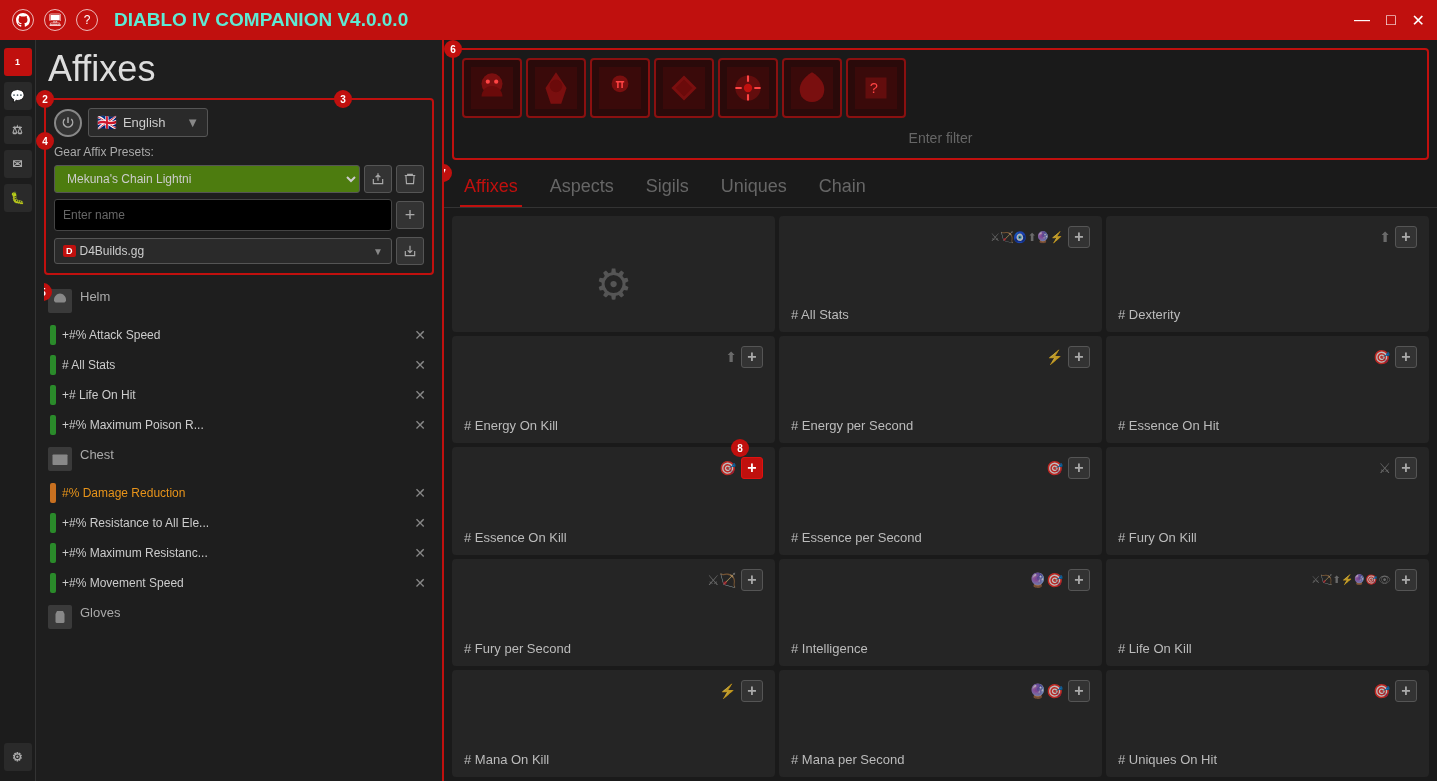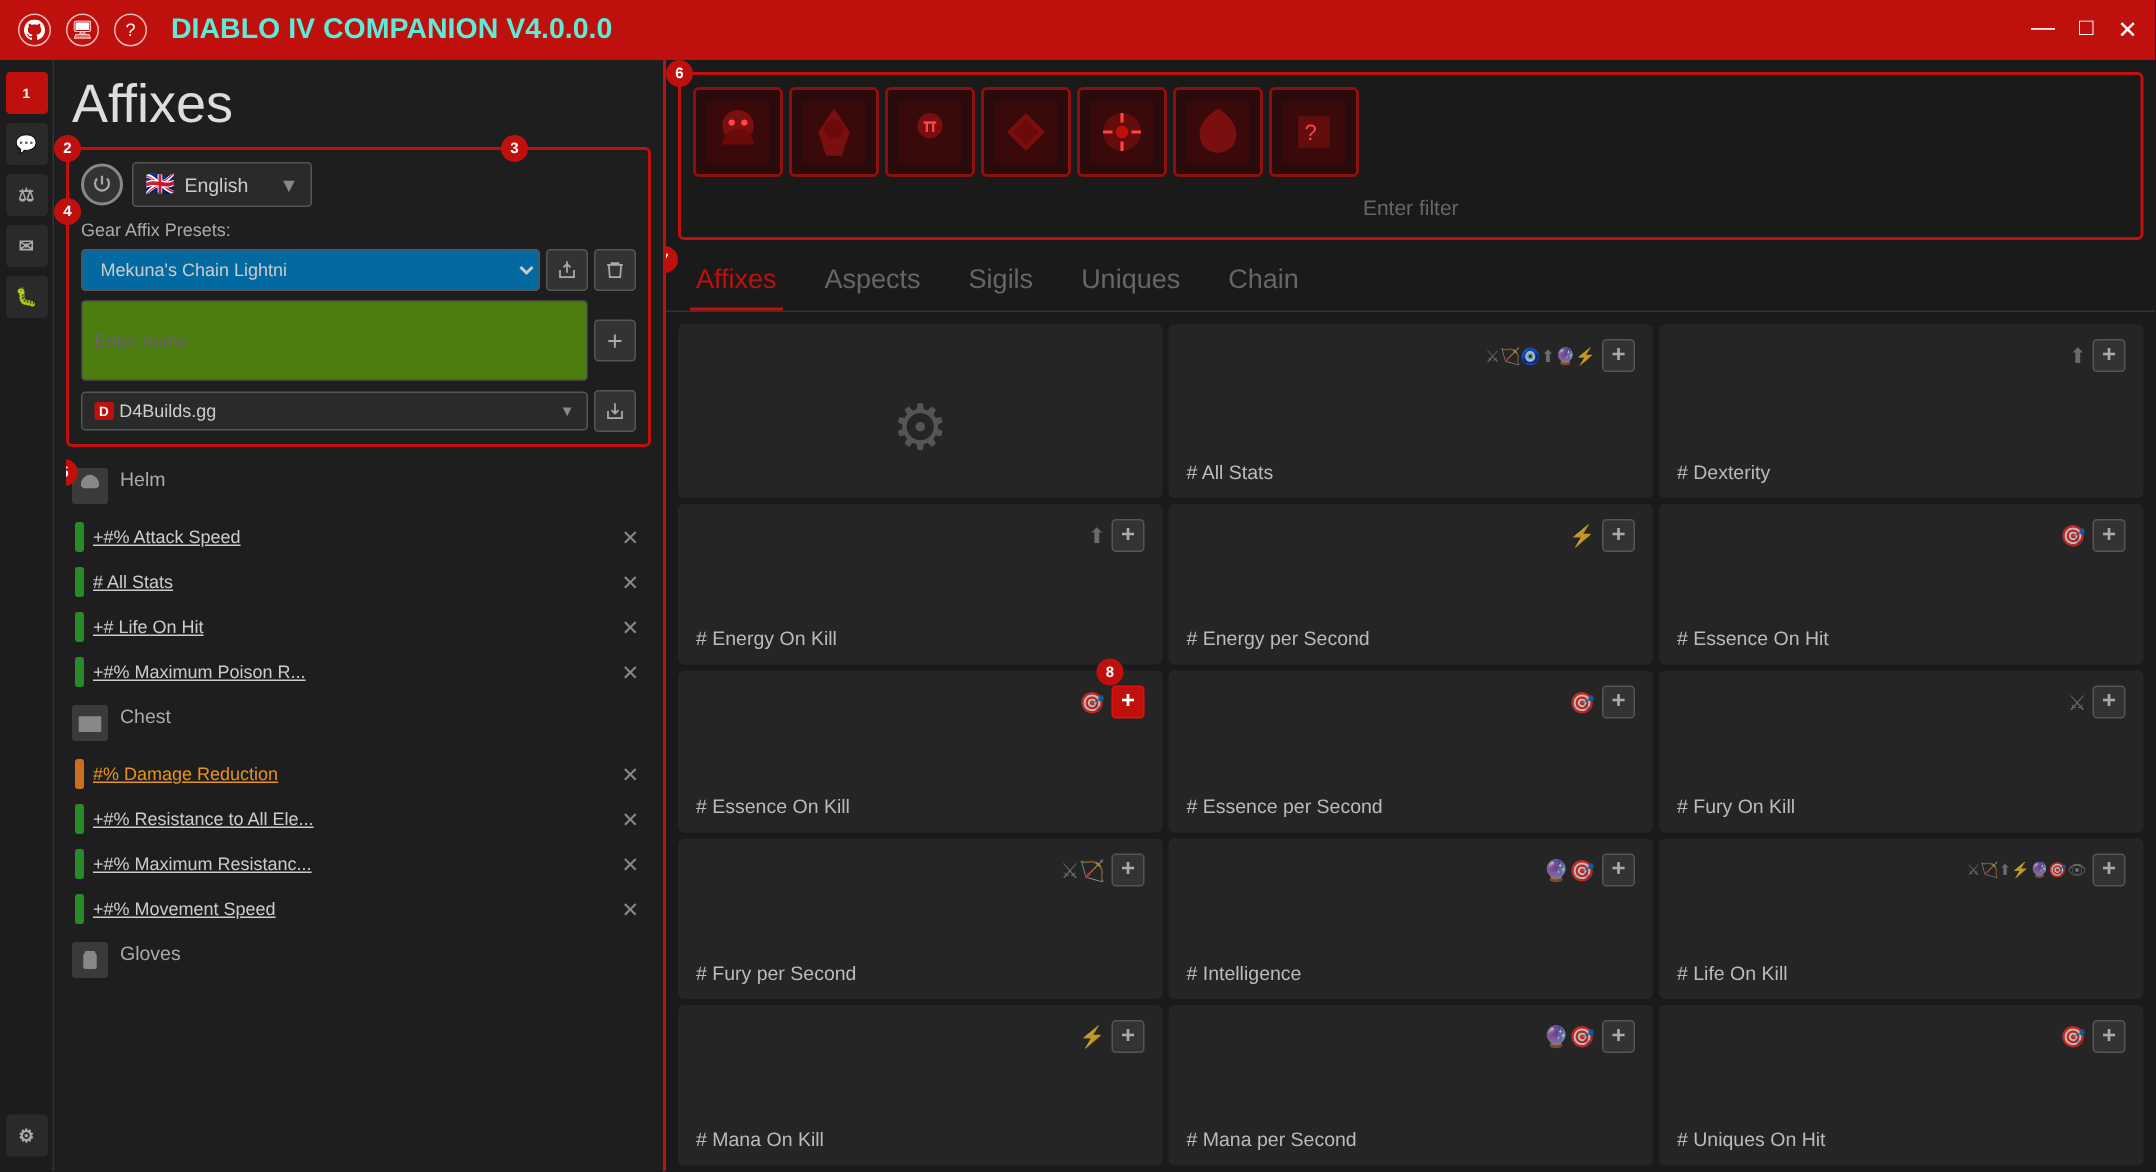--- a/index.html
+++ b/index.html
@@ -94,34 +94,34 @@
       display: flex; align-items: center; gap: 6px; cursor: pointer;
       min-width: 120px;
     }
     .gear-presets-label {
       font-size: 12px; color: #aaa; margin-bottom: 6px;
     }
     .preset-row {
       display: flex; align-items: center; gap: 4px; margin-bottom: 6px;
     }
     .preset-select {
-      flex: 1; background: #0369a1; border: 1px solid #555;
+      flex: 1; background: #4d7c0f; border: 1px solid #555;
       color: #ccc; padding: 5px 8px; border-radius: 3px; font-size: 12px;
     }
     .icon-btn {
       width: 28px; height: 28px; background: #333; border: 1px solid #555;
       border-radius: 3px; display: flex; align-items: center; justify-content: center;
       color: #aaa; cursor: pointer; font-size: 14px;
     }
     .name-input-row {
       display: flex; align-items: center; gap: 4px; margin-bottom: 6px;
     }
     .name-input {
-      flex: 1; background: #4d7c0f; border: 1px solid #444;
-      color: #ccc; padding: 19px 8px; border-radius: 3px; font-size: 12px;
+      flex: 1; background: #000000; border: 1px solid #444;
+      color: #ccc; padding: 8px 8px; border-radius: 3px; font-size: 12px;
     }
     .name-input::placeholder { color: #666; }
     .add-btn {
       width: 28px; height: 28px; background: #333; border: 1px solid #555;
       border-radius: 3px; display: flex; align-items: center; justify-content: center;
       color: #aaa; cursor: pointer; font-size: 18px;
     }
     .import-row {
       display: flex; align-items: center; gap: 4px;
     }
@@ -151,21 +151,21 @@
     .affix-item {
       display: flex; align-items: center; gap: 6px;
       padding: 4px 6px; margin: 2px 0;
     }
     .affix-bar {
       width: 6px; height: 20px; border-radius: 2px;
     }
     .affix-bar.green { background: #2a8a2a; }
     .affix-bar.orange { background: #c87020; }
     .affix-label {
-      flex: 1; font-size: 12px; color: #ccc; text-decoration: underline;
+      flex: 1; font-size: 12px; color: #ccc;
     }
     .affix-label.orange-text { color: #e8941a; }
     .affix-remove {
       color: #888; cursor: pointer; font-size: 14px; padding: 0 2px;
     }
 
     
     .main-area {
       flex: 1;
       display: flex;

